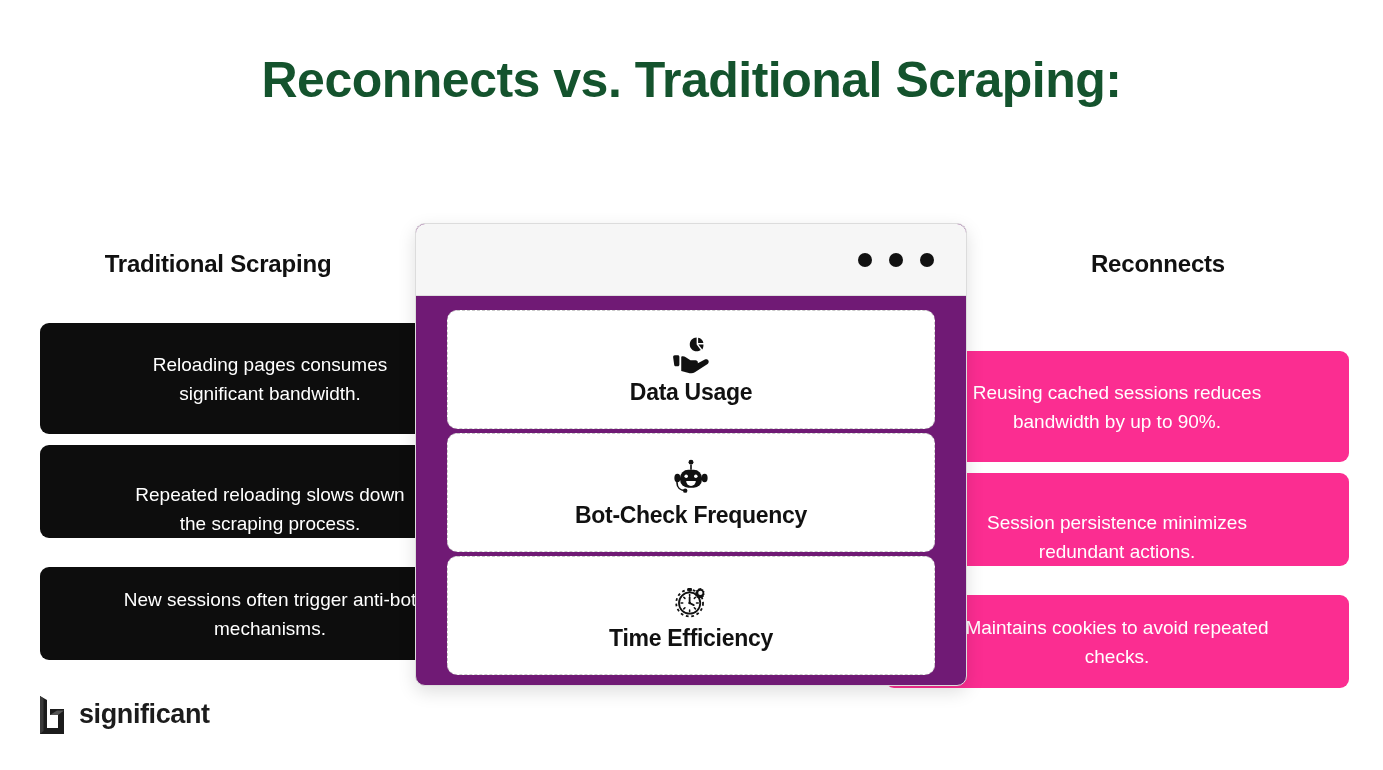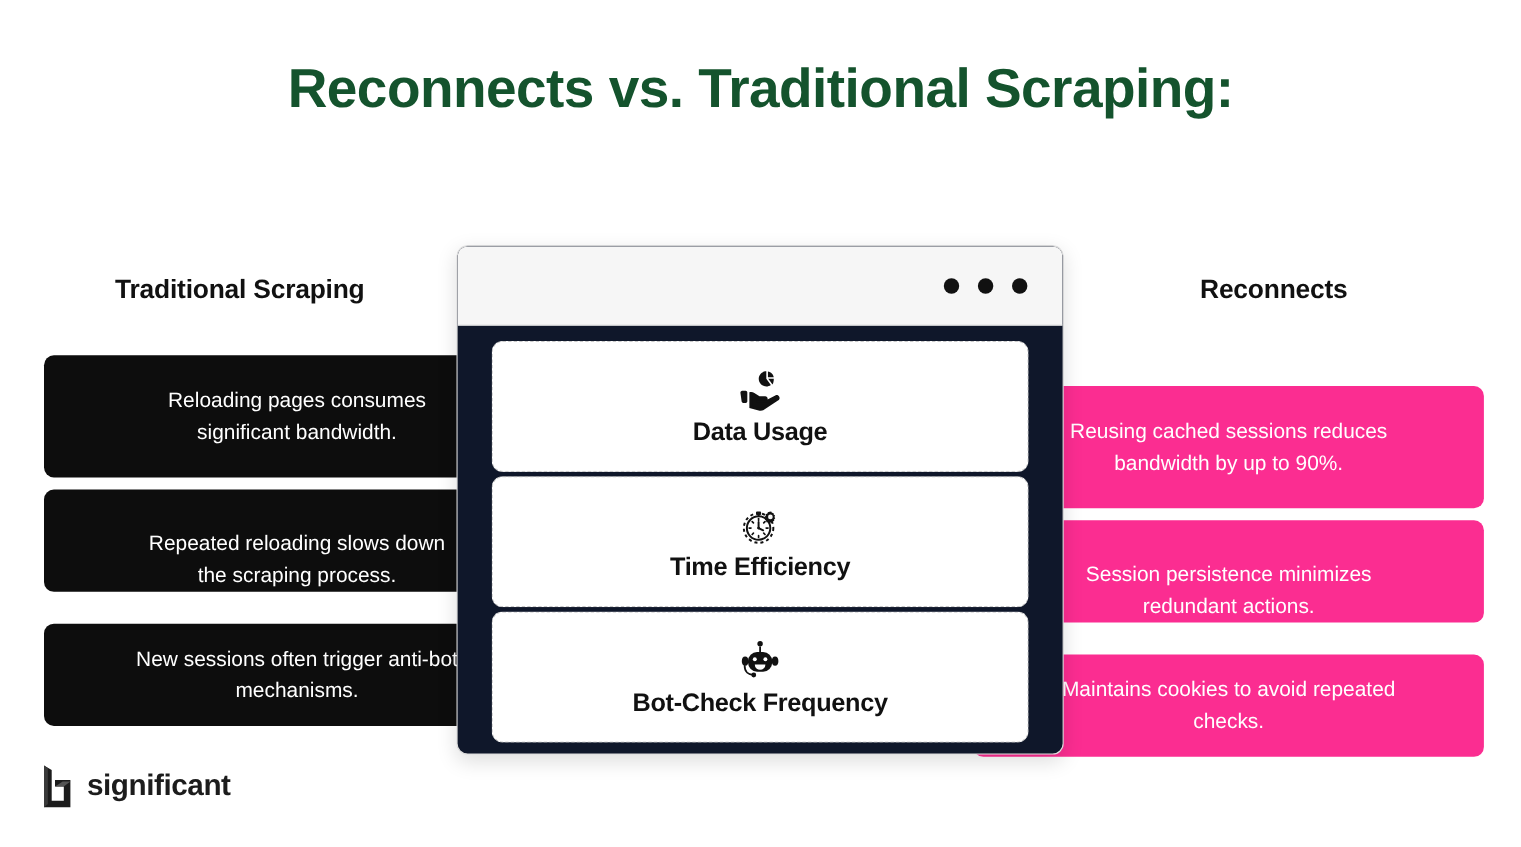--- a/index.html
+++ b/index.html
@@ -71,21 +71,21 @@
   .card.left .card-text  { max-width: 300px; }
   .card.right .card-text { max-width: 330px; }
 
   
   .browser-panel {
     position: absolute;
     left: 415px;
     top: 223px;
     width: 552px;
     height: 463px;
-    background: #0f172a;
+    background: #701a75;
     border: 1px solid #dcdcdc;
     border-radius: 10px;
     box-shadow: 0 6px 18px rgba(0,0,0,0.13);
     box-sizing: border-box;
     overflow: hidden;
     z-index: 5;
   }
   .panel-titlebar {
     height: 72px;
     background: #f6f6f6;
@@ -194,20 +194,38 @@
         <svg width="44" height="44" viewBox="0 0 64 64" fill="#111111" aria-hidden="true">
           <path d="M40.2 6.6c-5.5 0-10 4.5-10 10s4.5 10 10 10c2.2 0 4.3-0.75 6-2l-6-8V6.6z"></path>
           <path d="M42.4 6.8v7.6h7.6c-0.5-3.9-3.7-7.1-7.6-7.6z"></path>
           <path d="M50.1 16.6h-7.3l5.6 7.4c1.2-2 1.8-4.6 1.7-7.4z"></path>
           <path d="M8.4 32.4c-1.5 0-2.6 1.3-2.4 2.8l1.6 11.4c0.15 1.1 1.1 1.9 2.2 1.9h3.1c1.2 0 2.2-1 2.2-2.2V34.6c0-1.2-1-2.2-2.2-2.2H8.4z"></path>
           <path d="M17.8 34.4c2.2-0.8 4.6-0.4 6.6 0.9l6.8 4.4h7.6c1.8 0 3.2 1.4 3.2 3.2 0 0.35-0.06 0.7-0.16 1l10.3-5.4c1.9-1 4.2-0.3 5.2 1.6 0.9 1.7 0.4 3.8-1.2 4.9L37.6 57.1c-2.2 1.5-4.9 2-7.5 1.3l-12.3-3.3V34.4z"></path>
           <path d="M31.6 41.9l-5.6-3.6c-1.4-0.9-3-1.2-4.5-0.8v14.8l9.6 2.6c1.9 0.5 3.9 0.15 5.5-1l10.5-7.1-8.6 1.4c-0.5 0.1-1 0.15-1.5 0.15h-8.1c-0.9 0-1.6-0.7-1.6-1.6s0.7-1.6 1.6-1.6h8.1c0.85 0 1.55-0.7 1.55-1.55s-0.7-1.55-1.55-1.55h-5.4z"></path>
         </svg>
       </span>
       <span class="feature-label">Data Usage</span>
+    </div>
+
+    <div class="feature-card">
+      <span class="feature-icon">
+        <svg width="44" height="44" viewBox="0 0 64 64" aria-hidden="true">
+          <circle cx="32" cy="9" r="3.6" fill="#111111"></circle>
+          <line x1="32" y1="12.6" x2="32" y2="20" stroke="#111111" stroke-width="2.4"></line>
+          <rect x="16" y="20" width="32" height="26" rx="12" fill="#111111"></rect>
+          <ellipse cx="12.2" cy="32" rx="4.4" ry="6.2" fill="#111111"></ellipse>
+          <ellipse cx="51.8" cy="32" rx="4.4" ry="6.2" fill="#111111"></ellipse>
+          <circle cx="25" cy="29.5" r="2.6" fill="#ffffff"></circle>
+          <circle cx="39" cy="29.5" r="2.6" fill="#ffffff"></circle>
+          <path d="M25 36.5h14a7 7 0 0 1-14 0z" fill="#ffffff"></path>
+          <path d="M11.6 38.5c0 8 5.5 11.5 11 11.8" fill="none" stroke="#111111" stroke-width="2.4" stroke-linecap="round"></path>
+          <circle cx="23.6" cy="50.4" r="3.2" fill="#111111"></circle>
+        </svg>
+      </span>
+      <span class="feature-label">Bot-Check Frequency</span>
     </div>
 
     <div class="feature-card">
       <span class="feature-icon">
         <svg width="44" height="44" viewBox="0 0 64 64" aria-hidden="true">
           <g fill="none" stroke="#111111" stroke-width="2.6">
             <circle cx="30" cy="35" r="15.5"></circle>
             <circle cx="30" cy="35" r="19.5" stroke-dasharray="4 4"></circle>
           </g>
           <g stroke="#111111" stroke-width="2.2" stroke-linecap="round">
@@ -227,38 +245,20 @@
           <circle cx="30" cy="35" r="1.8" fill="#111111"></circle>
           <rect x="26.6" y="13.2" width="6.8" height="4.6" rx="1.4" fill="#111111"></rect>
           <line x1="30" y1="17.8" x2="30" y2="19.6" stroke="#111111" stroke-width="2.6"></line>
           <path d="M44.5 13.5l2.2-0.55 0.9 1.9 2.1 0.2 0.35 2.1 1.75 1.15-0.85 1.95 1.05 1.85-1.5 1.5 0.2 2.1-2.05 0.55-0.9 1.9-2.05-0.5-1.75 1.2-1.5-1.5-2.1-0.2-0.35-2.1-1.75-1.15 0.85-1.95-1.05-1.85 1.5-1.5-0.2-2.1 2.05-0.55 0.9-1.9z" fill="#111111"></path>
           <circle cx="45.6" cy="20.3" r="3.1" fill="#f6f6f6"></circle>
         </svg>
       </span>
       <span class="feature-label">Time Efficiency</span>
     </div>
 
-    <div class="feature-card">
-      <span class="feature-icon">
-        <svg width="44" height="44" viewBox="0 0 64 64" aria-hidden="true">
-          <circle cx="32" cy="9" r="3.6" fill="#111111"></circle>
-          <line x1="32" y1="12.6" x2="32" y2="20" stroke="#111111" stroke-width="2.4"></line>
-          <rect x="16" y="20" width="32" height="26" rx="12" fill="#111111"></rect>
-          <ellipse cx="12.2" cy="32" rx="4.4" ry="6.2" fill="#111111"></ellipse>
-          <ellipse cx="51.8" cy="32" rx="4.4" ry="6.2" fill="#111111"></ellipse>
-          <circle cx="25" cy="29.5" r="2.6" fill="#ffffff"></circle>
-          <circle cx="39" cy="29.5" r="2.6" fill="#ffffff"></circle>
-          <path d="M25 36.5h14a7 7 0 0 1-14 0z" fill="#ffffff"></path>
-          <path d="M11.6 38.5c0 8 5.5 11.5 11 11.8" fill="none" stroke="#111111" stroke-width="2.4" stroke-linecap="round"></path>
-          <circle cx="23.6" cy="50.4" r="3.2" fill="#111111"></circle>
-        </svg>
-      </span>
-      <span class="feature-label">Bot-Check Frequency</span>
-    </div>
-
   </div>
 </div>
 
 <div class="logo">
   <span class="logo-mark">
     <svg width="30" height="40" viewBox="0 0 30 40" aria-hidden="true">
       <path d="M2 2 L9 6 L9 34 L20 34 L20 21 L12 21 L12 15 L26 15 L26 40 L2 40 Z" fill="#1c1c1c"></path>
       <path d="M12 21 L19 16.5 L26 16.5 L20 21 Z" fill="#555555"></path>
       <path d="M2 2 L2 40 L5.5 37 L5.5 4.5 Z" fill="#3a3a3a"></path>
     </svg>

